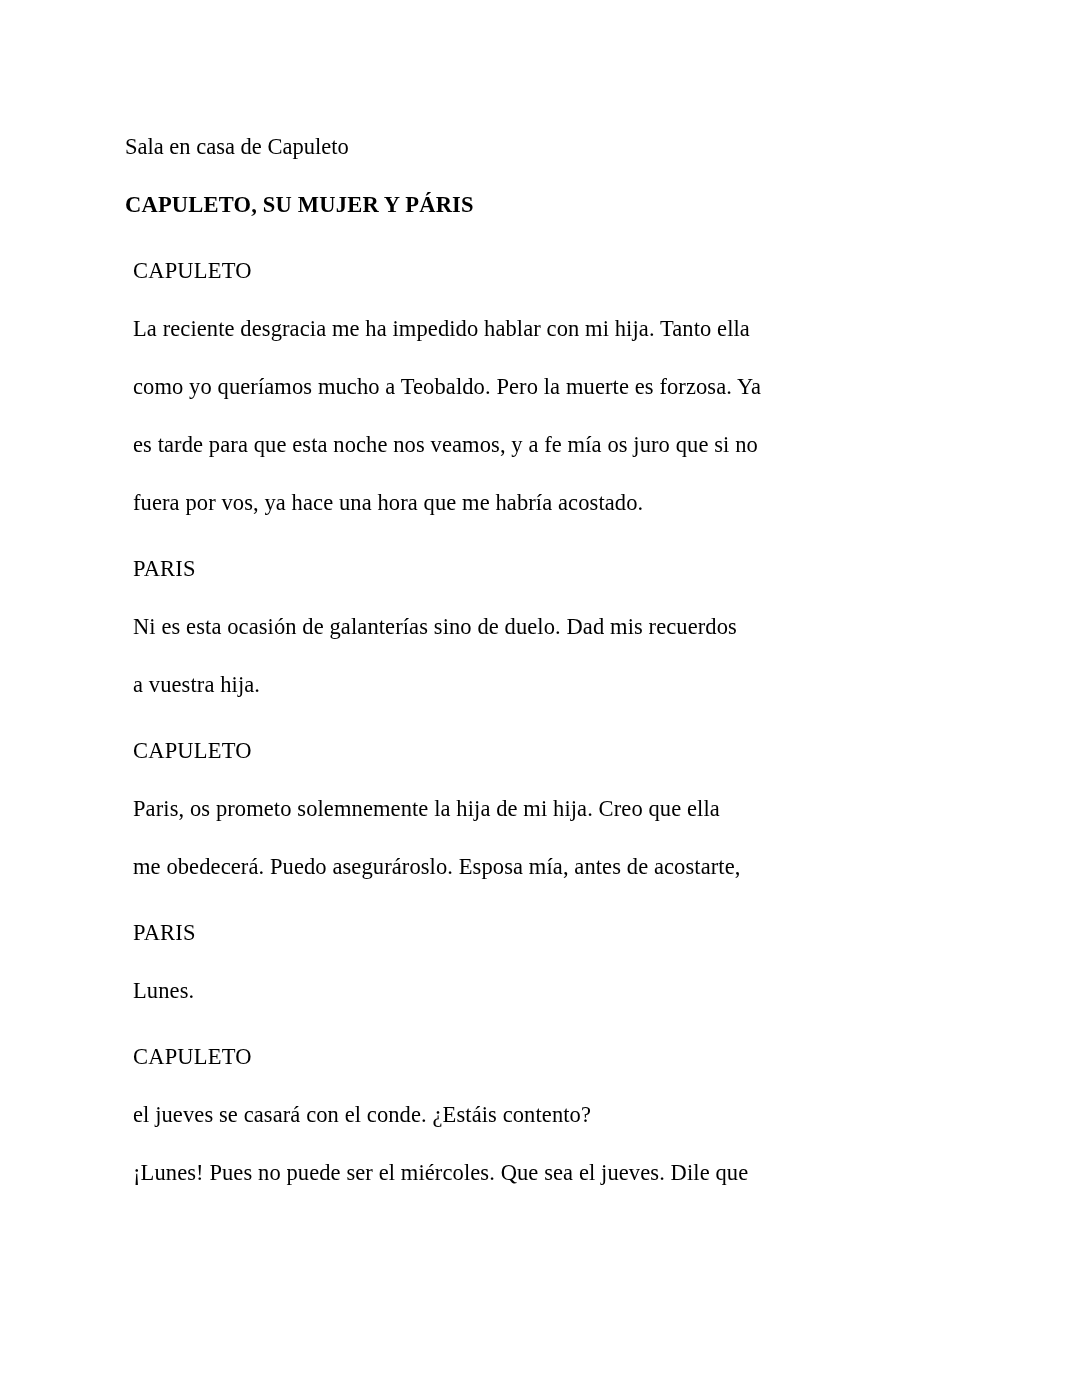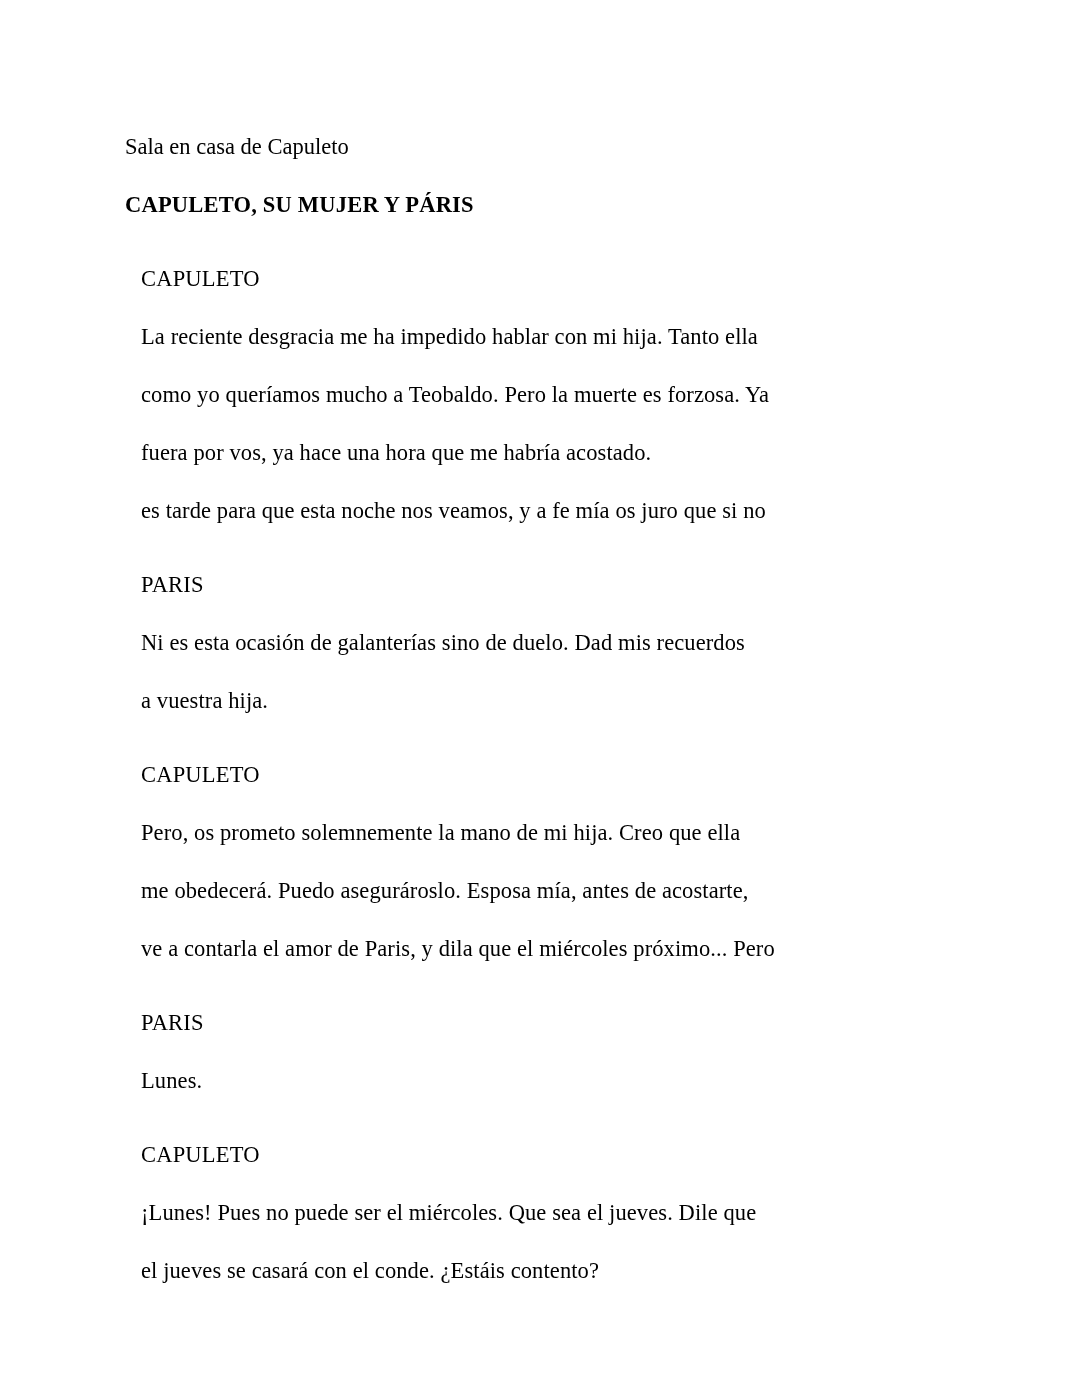--- a/index.html
+++ b/index.html
@@ -42,60 +42,59 @@
     font-size: 22.5px;
     line-height: 58px;
   }
   .cast-heading {
     font-size: 22.5px;
     line-height: 58px;
     letter-spacing: 0.2px;
     font-weight: bold;
   }
   .block {
-    margin: 16px;
+    margin: 8px;
     padding: 0;
   }
 </style>
 </head>
 <body>
 
 <div class="page">
   <div class="doc-body">
 
     <div class="scene-heading">Sala en casa de Capuleto</div>
 
     <div class="cast-heading">CAPULETO, SU MUJER Y PÁRIS</div>
 
     <div class="block">
       <div class="speaker">CAPULETO</div>
       <div class="line">La reciente desgracia me ha impedido hablar con mi hija. Tanto ella</div>
       <div class="line">como yo queríamos mucho a Teobaldo. Pero la muerte es forzosa. Ya</div>
+      <div class="line">es tarde para que esta noche nos veamos, y a fe mía os juro que si no</div>
       <div class="line">fuera por vos, ya hace una hora que me habría acostado.</div>
-      <div class="line">es tarde para que esta noche nos veamos, y a fe mía os juro que si no</div>
     </div>
 
     <div class="block">
       <div class="speaker">PARIS</div>
       <div class="line">Ni es esta ocasión de galanterías sino de duelo. Dad mis recuerdos</div>
       <div class="line">a vuestra hija.</div>
     </div>
 
     <div class="block">
       <div class="speaker">CAPULETO</div>
-      <div class="line">Pero, os prometo solemnemente la mano de mi hija. Creo que ella</div>
+      <div class="line">Paris, os prometo solemnemente la hija de mi hija. Creo que ella</div>
       <div class="line">me obedecerá. Puedo asegurároslo. Esposa mía, antes de acostarte,</div>
-      <div class="line">ve a contarla el amor de Paris, y dila que el miércoles próximo... Pero</div>
     </div>
 
     <div class="block">
       <div class="speaker">PARIS</div>
       <div class="line">Lunes.</div>
     </div>
 
     <div class="block">
       <div class="speaker">CAPULETO</div>
+      <div class="line">el jueves se casará con el conde. ¿Estáis contento?</div>
       <div class="line">¡Lunes! Pues no puede ser el miércoles. Que sea el jueves. Dile que</div>
-      <div class="line">el jueves se casará con el conde. ¿Estáis contento?</div>
     </div>
 
   </div>
 </div>
 
 </body></html>

